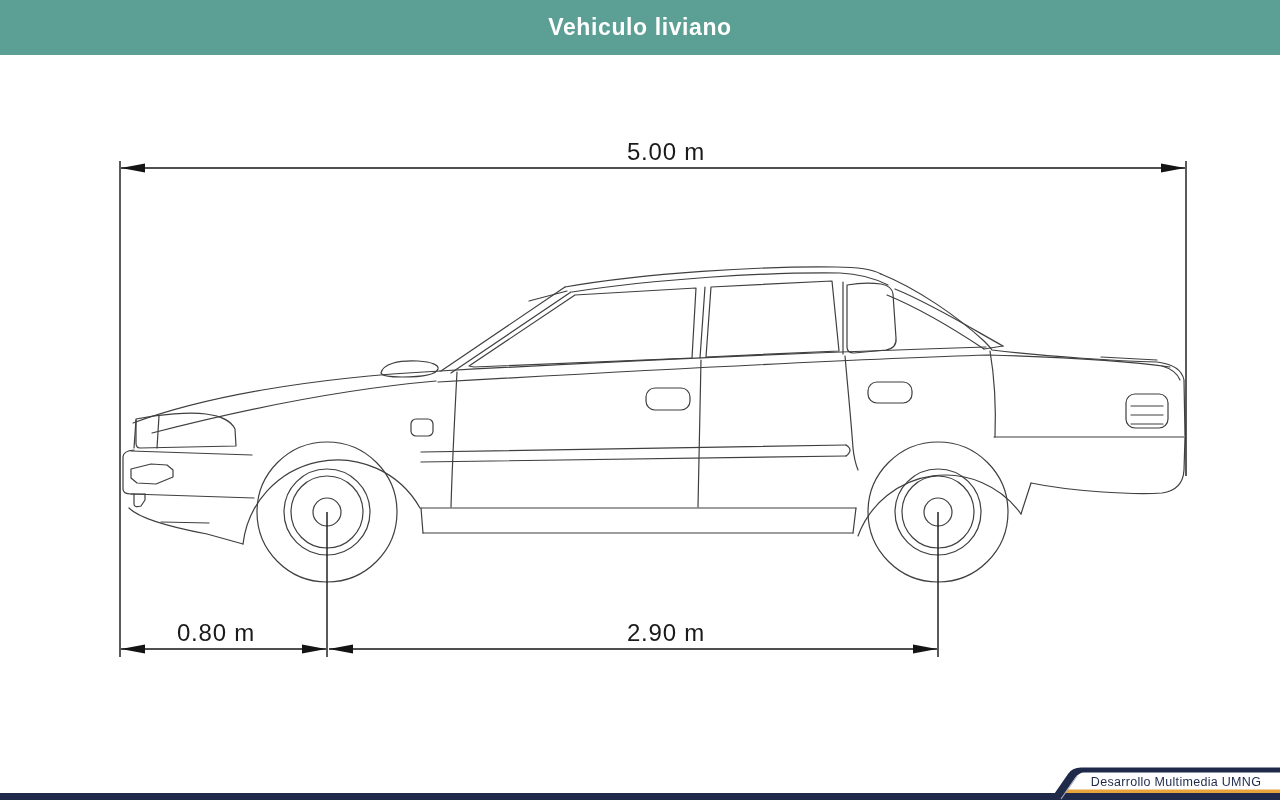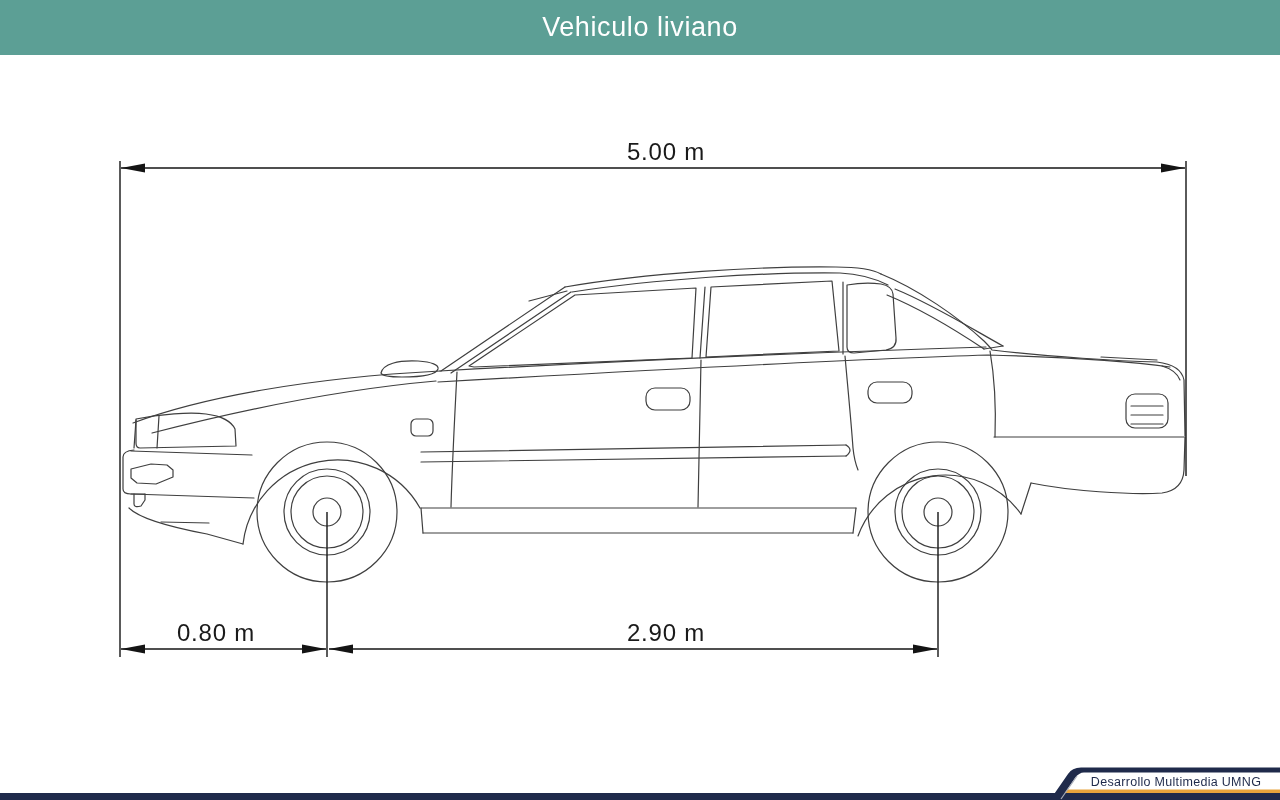--- a/index.html
+++ b/index.html
@@ -11,22 +11,22 @@
     font-family:"Liberation Sans", sans-serif;
   }
   .header-bar{
     position:absolute;top:0;left:0;width:1280px;height:55px;
     background:#5C9F95;
     display:flex;align-items:center;justify-content:center;
     z-index:3;
   }
   .header-title{
     color:#ffffff;
-    font-size:27px;
-    font-weight:400;
+    font-size:23px;
+    font-weight:700;
     letter-spacing:0.6px;
   }
   .diagram-svg{
     position:absolute;top:0;left:0;width:1280px;height:800px;z-index:1;
   }
   .footer-svg{
     position:absolute;left:0;bottom:0;width:1280px;height:46px;z-index:4;
   }
   .dim-label{
     font-family:"Liberation Sans", sans-serif;

